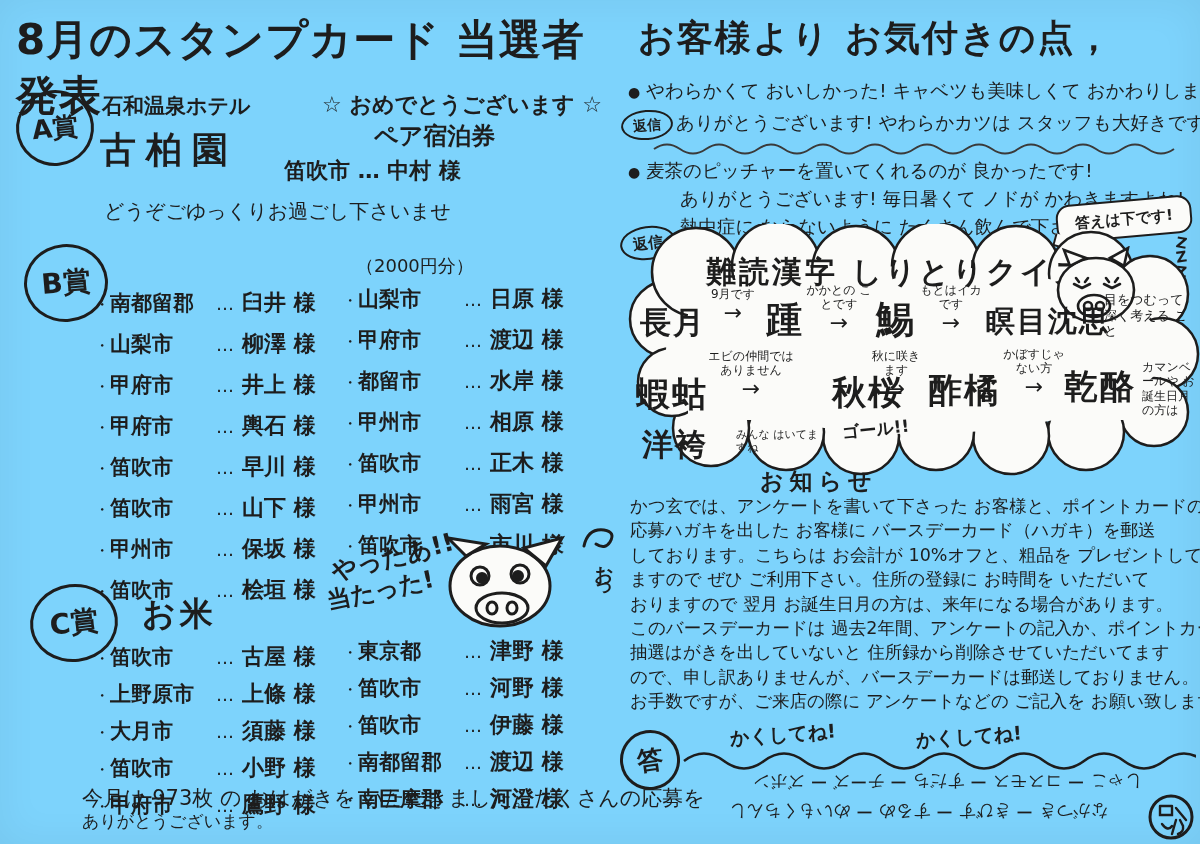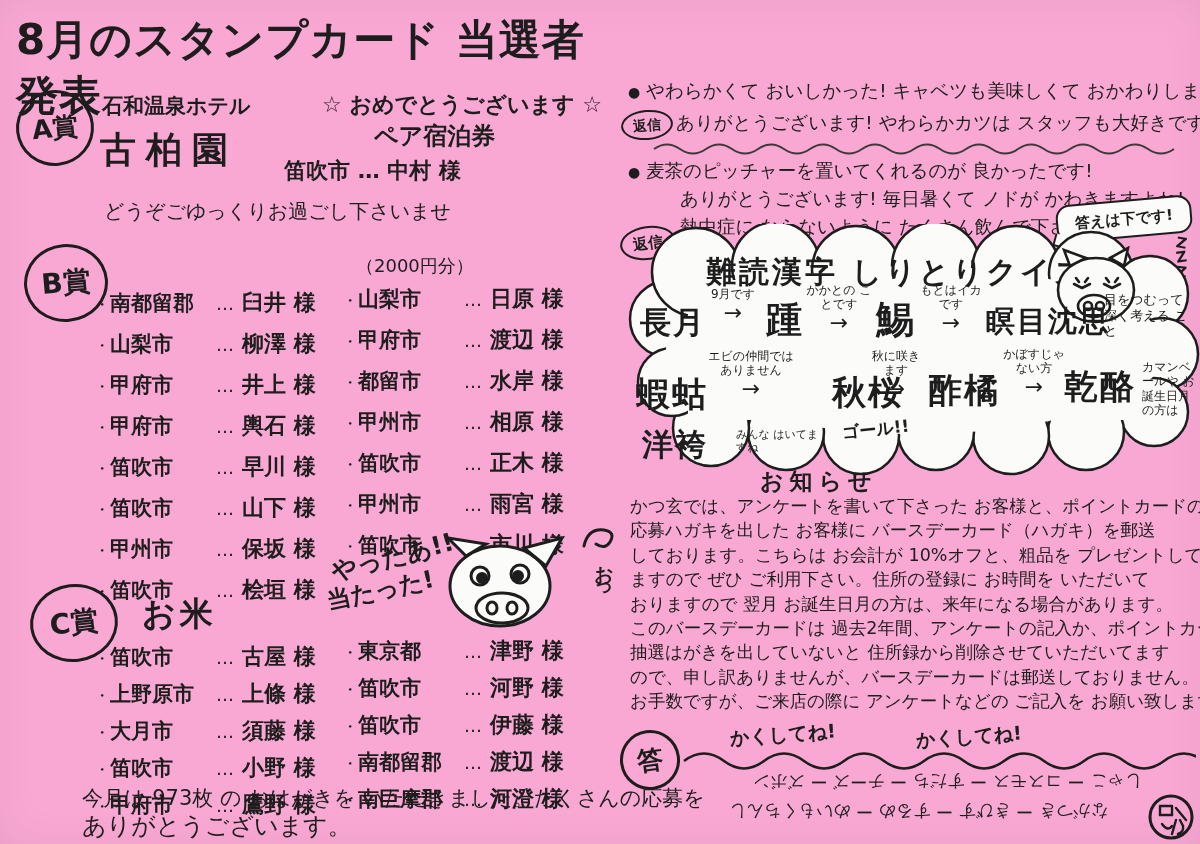--- a/index.html
+++ b/index.html
@@ -1,18 +1,18 @@
 <!DOCTYPE html>
 <html><head>
 <meta charset="utf-8">
 <style>
   html,body{margin:0;padding:0;background:#e8e8e6;}
   #paper{
     position:relative;width:1200px;height:844px;overflow:hidden;
-    background:#f9a8d4;
+    background:#7dd3fc;
     box-shadow:inset 0 0 40px rgba(0,0,0,.06);
     font-family:"DejaVu Sans",sans-serif;
     color:#1d1d1d;
   }
   .abs{position:absolute;}
   .bold{font-weight:bold;}
   .badge{
     display:flex;align-items:center;justify-content:center;
     border:3px solid #1d1d1d;border-radius:50%;
     font-weight:bold;background:transparent;line-height:1;
@@ -264,22 +264,23 @@
 
       <div class="wrow">
         <span class="bullet">・</span>
         <span class="city">南巨摩郡</span>
         <span class="sep">…</span>
         <span class="wname">河澄 様</span>
       </div>
     </div>
 
   <div class="abs" style="left:82px;top:784px;font-size:21px;">今月は 973枚 の おはがきを いただきました。たくさんの応募を</div>
-  <div class="abs" style="left:82px;top:810px;font-size:24px;">ありがとうございます。</div>
-
+  <div class="abs" style="left:82px;top:810px;font-size:17px;">ありがとうございます。</div>
+
+  <div class="abs bold" style="left:638px;top:14px;width:560px;font-size:36px;letter-spacing:2px;">お客様より お気付きの点，</div>
 
   <div class="abs" style="left:628px;top:78px;font-size:18.5px;white-space:nowrap;">
     <span style="font-size:14px;">●</span>
     <span>やわらかくて おいしかった! キャベツも美味しくて おかわりしました!</span>
   </div>
   <div class="abs pill" style="left:621px;top:110px;width:48px;height:26px;font-size:14px;transform:rotate(-5deg);">返信</div>
   <div class="abs" style="left:676px;top:110px;font-size:18.5px;white-space:nowrap;">ありがとうございます! やわらかカツは スタッフも大好きです♪</div>
 
   <div class="abs" style="left:652px;top:140px;">
     <svg width="545" height="16" viewBox="0 0 545 16">

